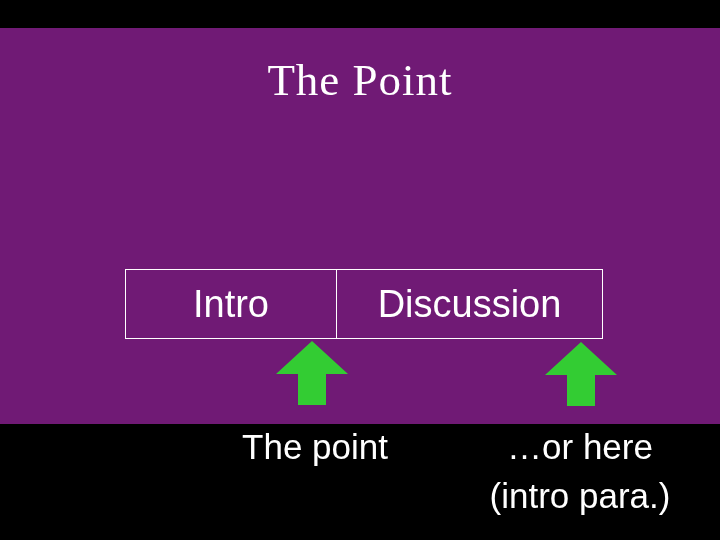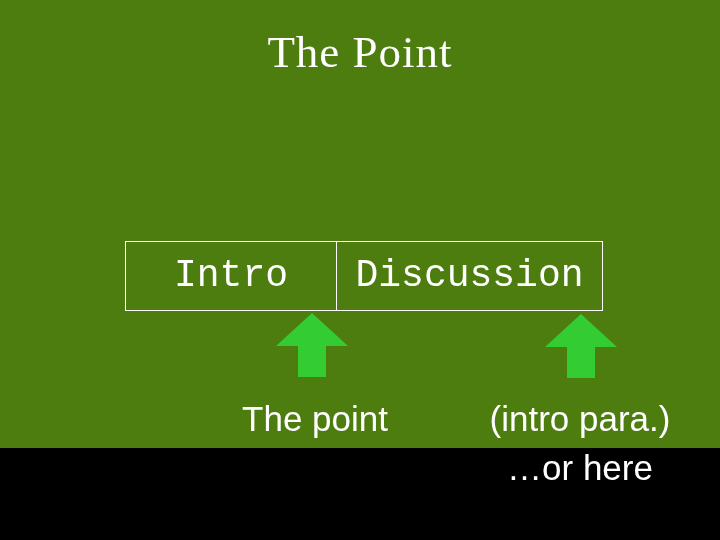--- a/index.html
+++ b/index.html
@@ -10,22 +10,23 @@
   }
   body {
     width: 720px;
     height: 540px;
     overflow: hidden;
     font-family: "Liberation Sans", sans-serif;
   }
   #slide {
     position: relative;
     width: 720px;
-    height: 448px;
-    background: #4d7c0f;
+    height: 396px;
+    background: #701a75;
+    margin-top: 28px;
   }
 
   
   #slide-title {
     position: absolute;
     left: 0;
     top: 26px;
     width: 720px;
     text-align: center;
     color: #FFFFFF;
@@ -42,21 +43,21 @@
     left: 125px;
     top: 241px;
     width: 475px;
     height: 70px;
     border-collapse: collapse;
     table-layout: fixed;
   }
   #structure-table td {
     border: 1px solid #FFFFFF;
     color: #FFFFFF;
-    font-family: Liberation Mono, monospace;
+    font-family: Liberation Sans, sans-serif;
     font-size: 38px;
     line-height: 40px;
     text-align: center;
     vertical-align: middle;
     padding: 0;
     white-space: nowrap;
   }
   #structure-table td.cell-intro { width: 210px; }
   #structure-table td.cell-discussion { width: 265px; }
 
@@ -107,17 +108,17 @@
 
   <svg id="arrow-right" class="up-arrow" viewBox="0 0 72 64">
     <polygon points="36,0 72,33 50,33 50,64 22,64 22,33 0,33" fill="#33CC33"></polygon>
   </svg>
 
   <div id="caption-left" class="caption-col">
     <span class="caption-line">The point</span>
   </div>
 
   <div id="caption-right" class="caption-col">
+    <span class="caption-line">…or here</span>
     <span class="caption-line">(intro para.)</span>
-    <span class="caption-line">…or here</span>
   </div>
 
 </div>
 
 </body></html>

